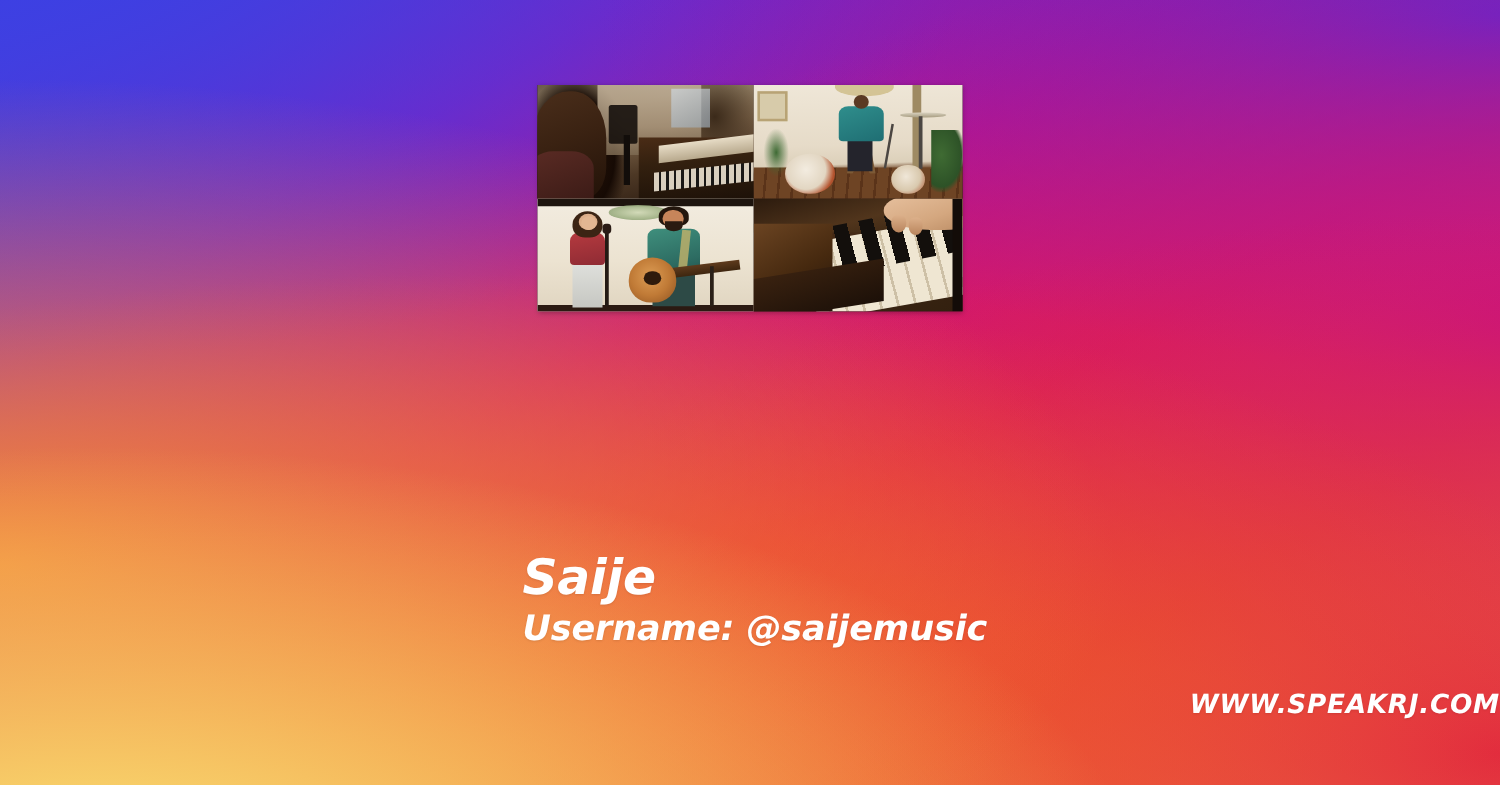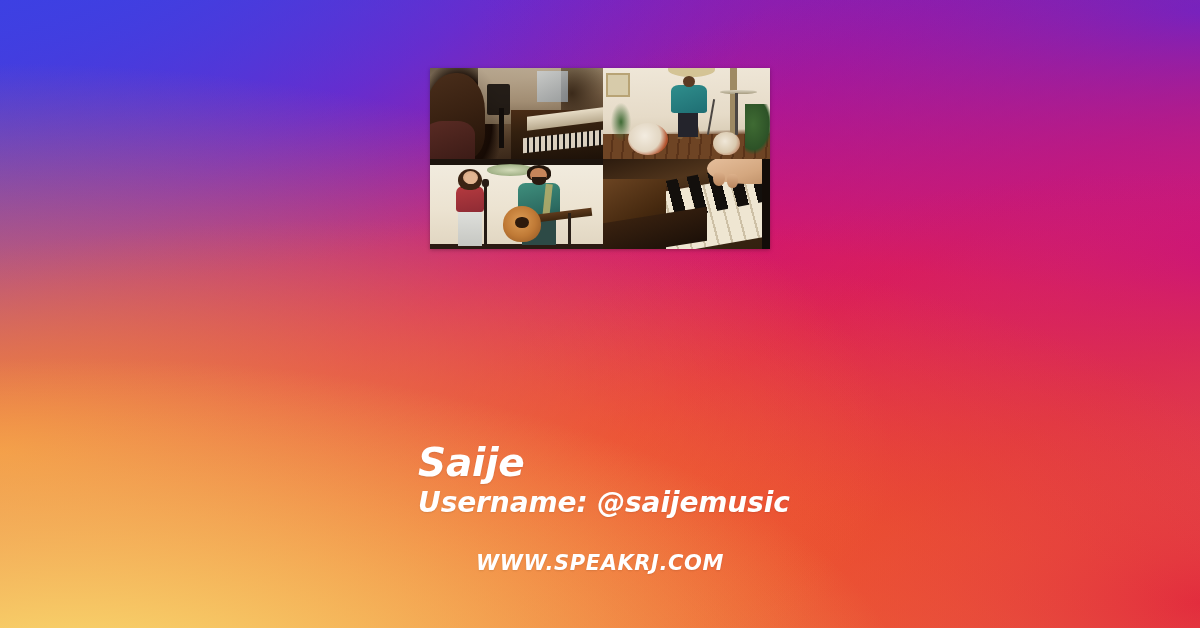--- a/index.html
+++ b/index.html
@@ -346,21 +346,21 @@
     font-weight: bold;
     line-height: 1.1;
     letter-spacing: -0.1px;
     text-shadow: 0 1px 2px rgba(0,0,0,.10);
   }
   .site-url {
     position: absolute;
     left: 0;
     top: 551px;
     width: 1200px;
-    text-align: center;
+    text-align: right;
     color: #ffffff;
     font-size: 21px;
     font-weight: bold;
     letter-spacing: 0.6px;
     text-shadow: 0 1px 2px rgba(0,0,0,.10);
   }
 </style>
 </head>
 <body>
 

